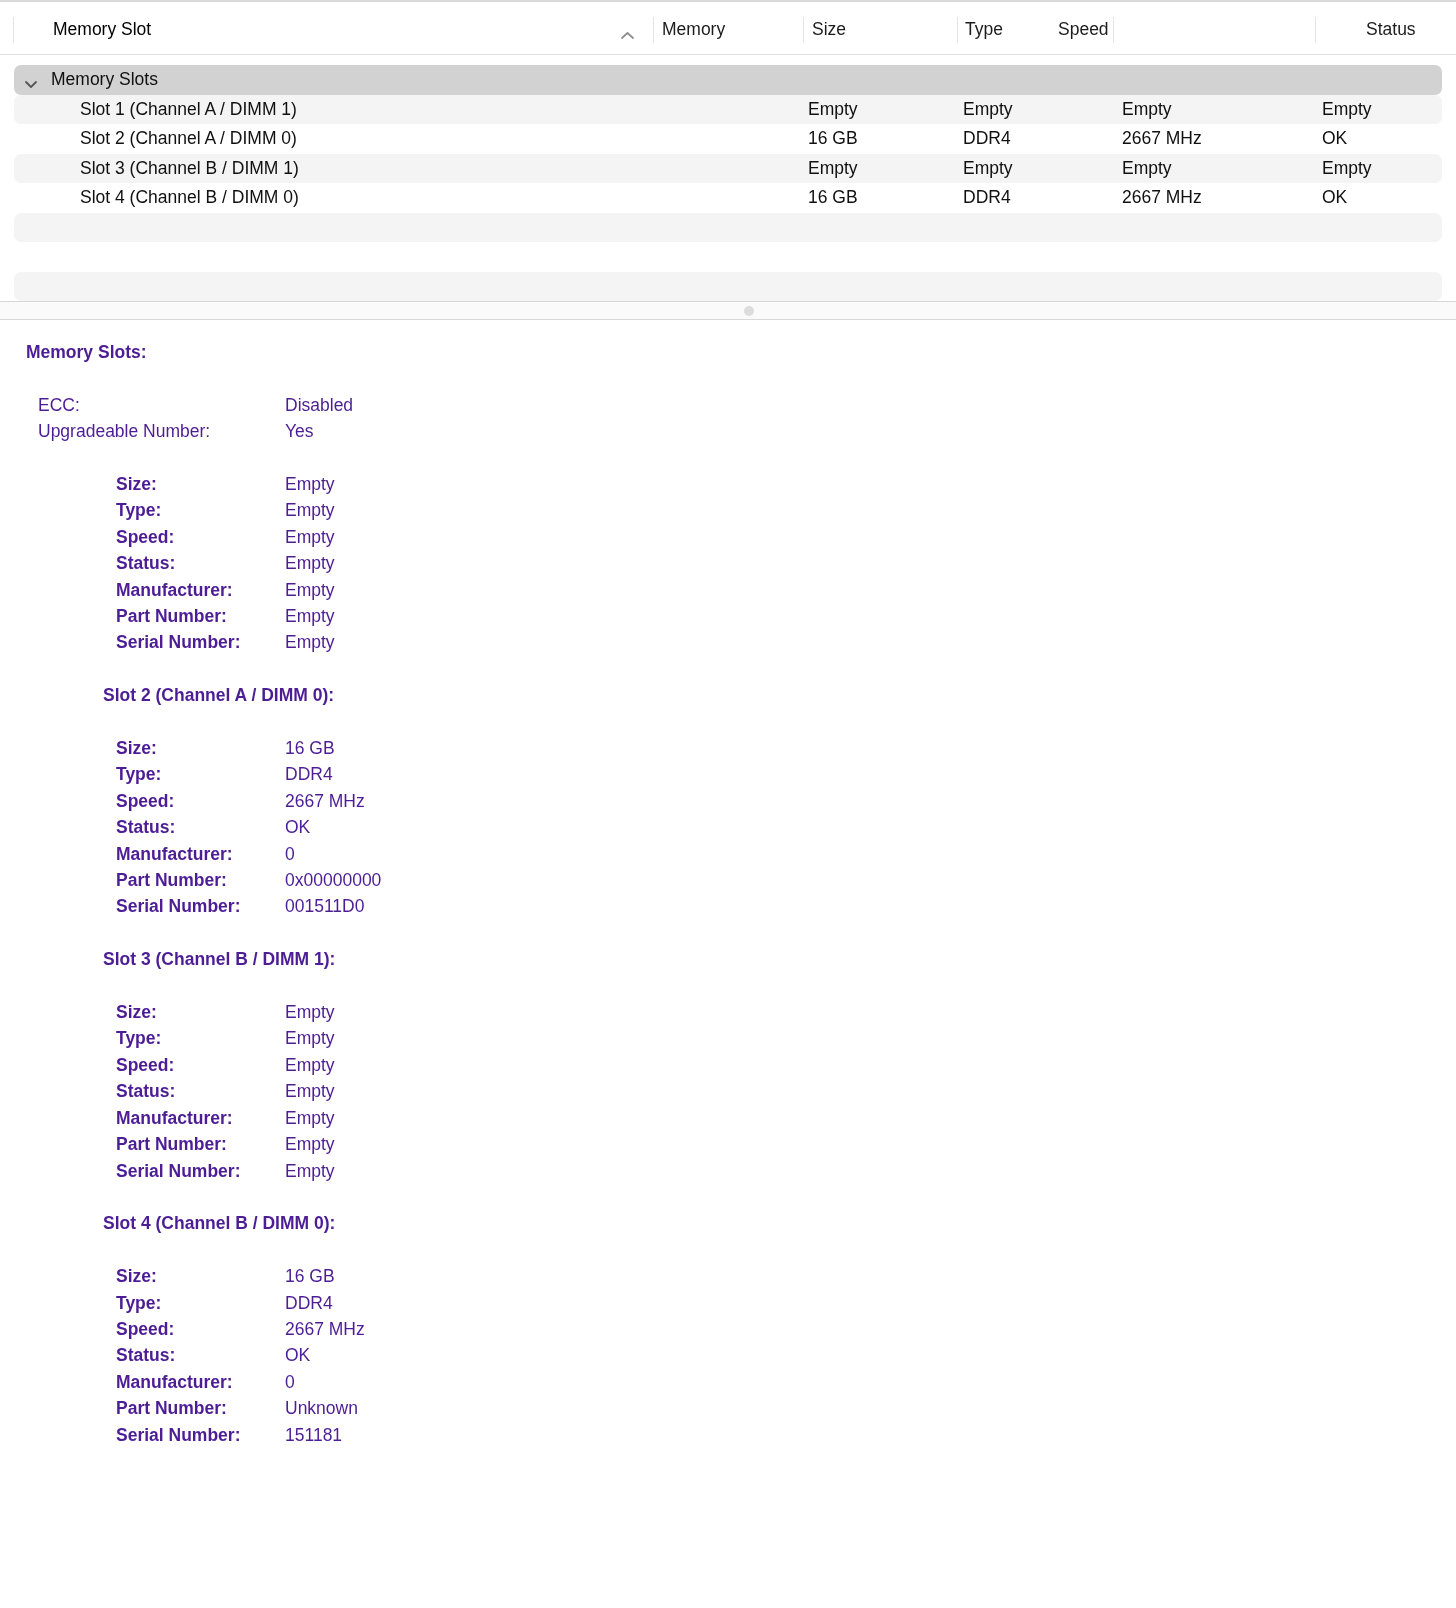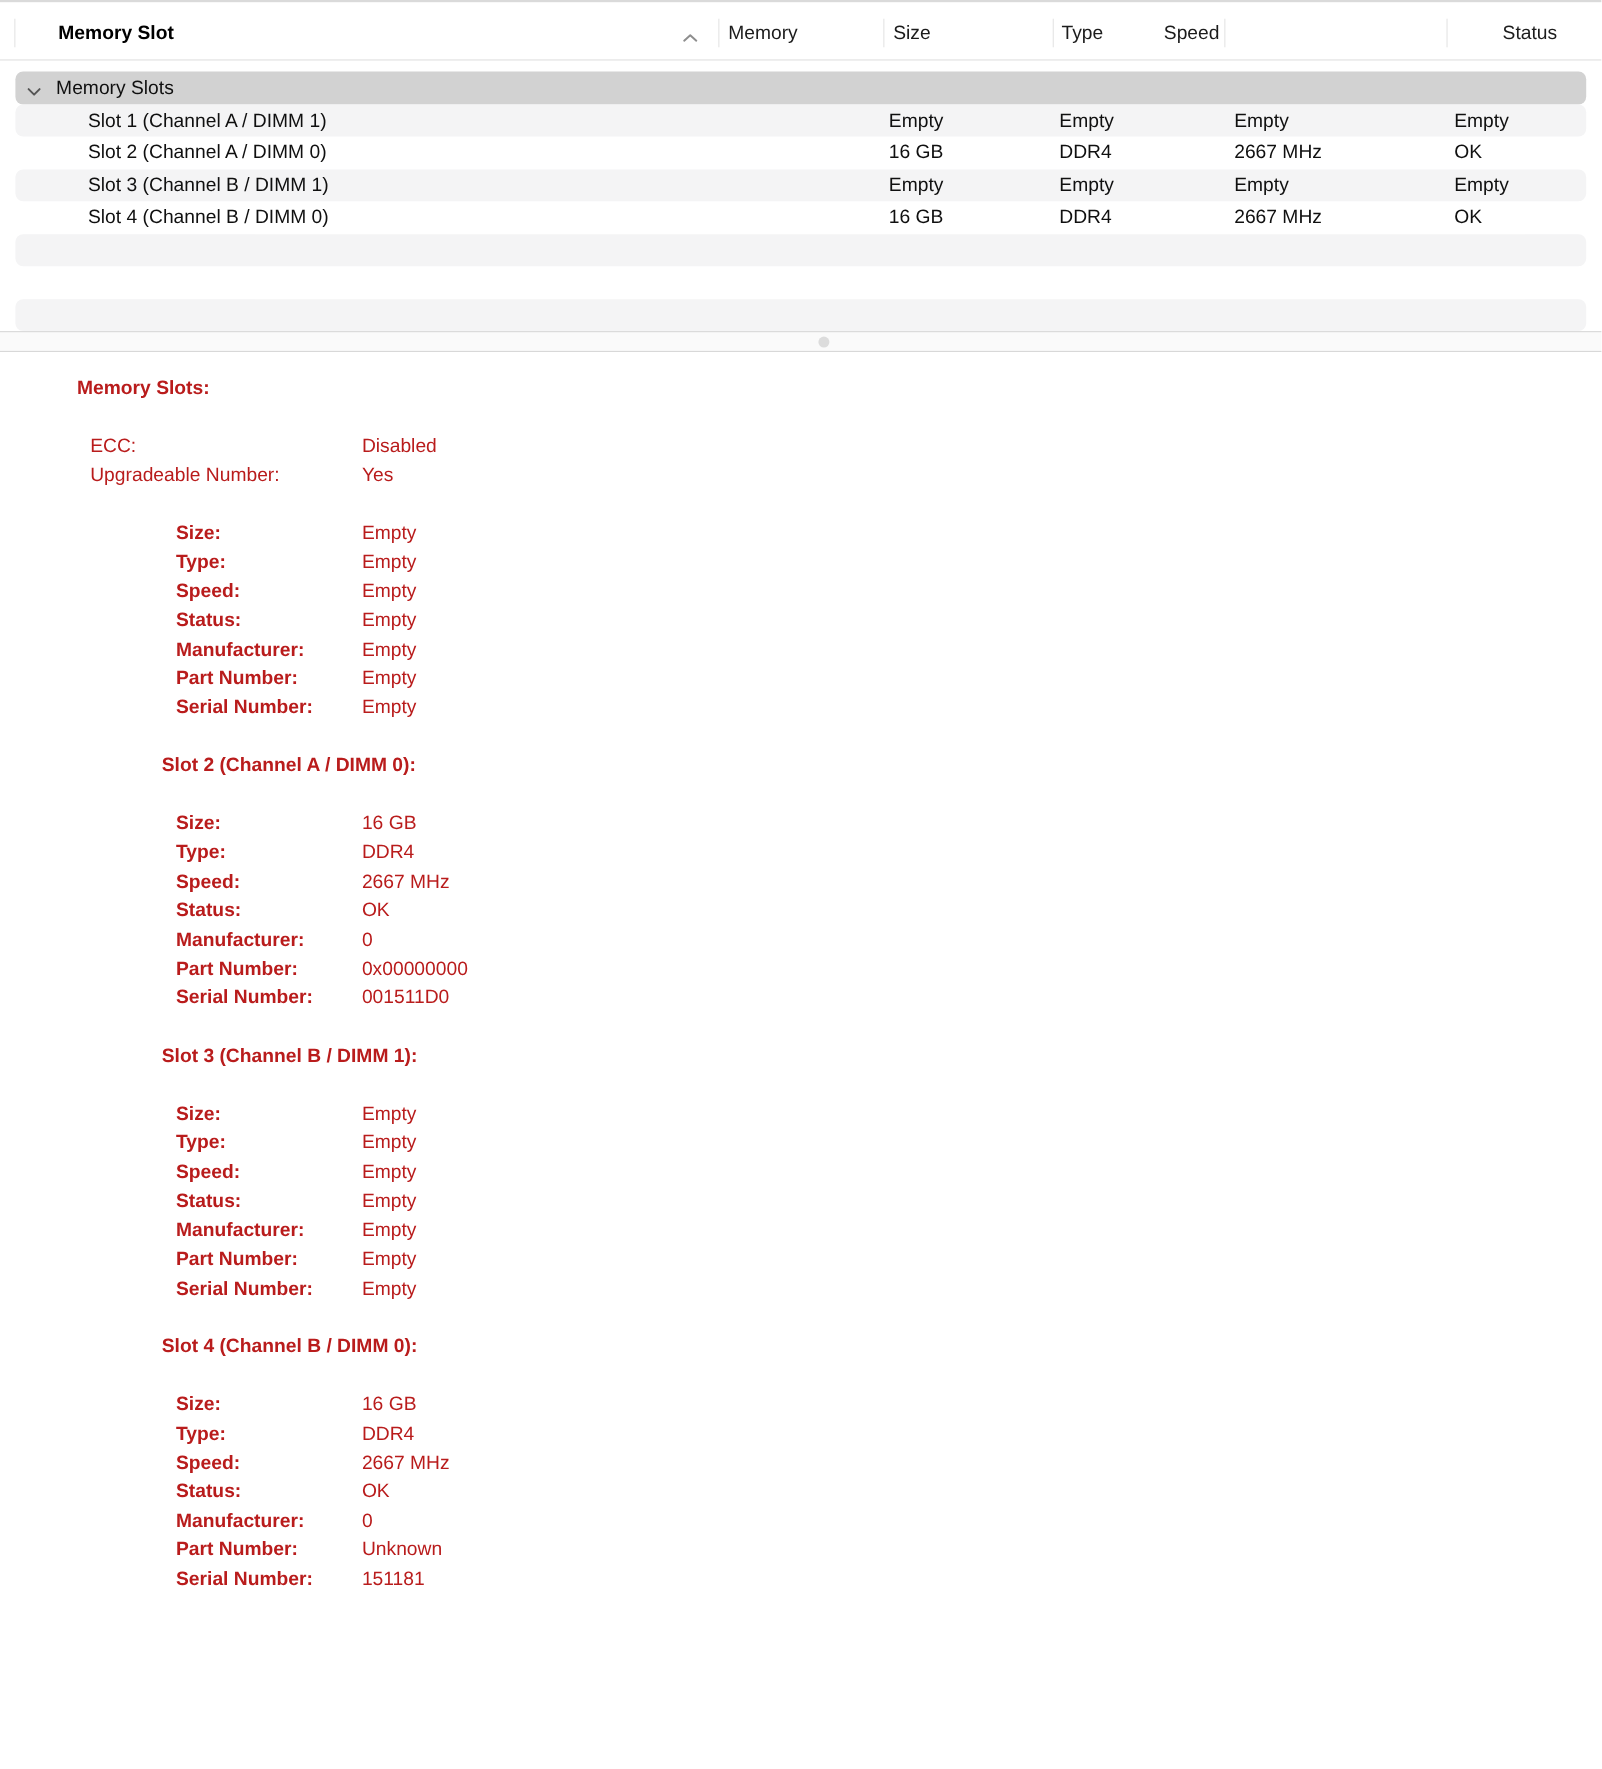--- a/index.html
+++ b/index.html
@@ -16,21 +16,21 @@
     position: relative;
     height: 55px;
     background: #fff;
     border-top: 2px solid #dadada;
     border-bottom: 1px solid #e0e0e0;
   }
   .hcell {
     position: absolute; top: 0; height: 55px; line-height: 55px;
     font-size: 17.5px; color: #1c1c1c; white-space: nowrap; cursor: default;
   }
-  .hc0 { left: 53px;  font-weight: 700; color: #000; }
+  .hc0 { left: 53px;  font-weight: 400; color: #000; }
   .hc1 { left: 662px; }
   .hc2 { left: 812px; }
   .hc3 { left: 965px; }
   .hc4 { left: 1058px; }
   .hc5 { left: 1366px; }
   .sep {
     position: absolute; top: 15px; height: 26px; width: 1px;
     background: #e4e4e4;
   }
   .sp0 { left: 13px; } .sp1 { left: 653px; } .sp2 { left: 803px; }
@@ -69,21 +69,21 @@
   }
   .splitter .dot {
     position: absolute; left: 744px; top: 4px;
     width: 10px; height: 10px; border-radius: 50%;
     background: #dcdcdc;
   }
 
   
   .details {
     padding-top: 19px;
-    font-size: 17.5px; line-height: 26.4px; color: #b91c1c; margin-left: 44px;
+    font-size: 17.5px; line-height: 26.4px; color: #4c1d95;
   }
   .detail-title { font-weight: 700; padding-left: 26px; margin-bottom: 26.4px; }
   .info-block { margin-bottom: 26.4px; }
   .info-row { padding-left: 38px; white-space: nowrap; }
   .ilabel { display: inline-block; width: 247px; }
   .section-heading { font-weight: 700; padding-left: 103px; margin-bottom: 26.4px; white-space: nowrap; }
   .section-rows { margin-bottom: 26.4px; }
   .detail-row { padding-left: 116px; white-space: nowrap; }
   .dlabel { display: inline-block; width: 169px; font-weight: bold; }
 </style>

